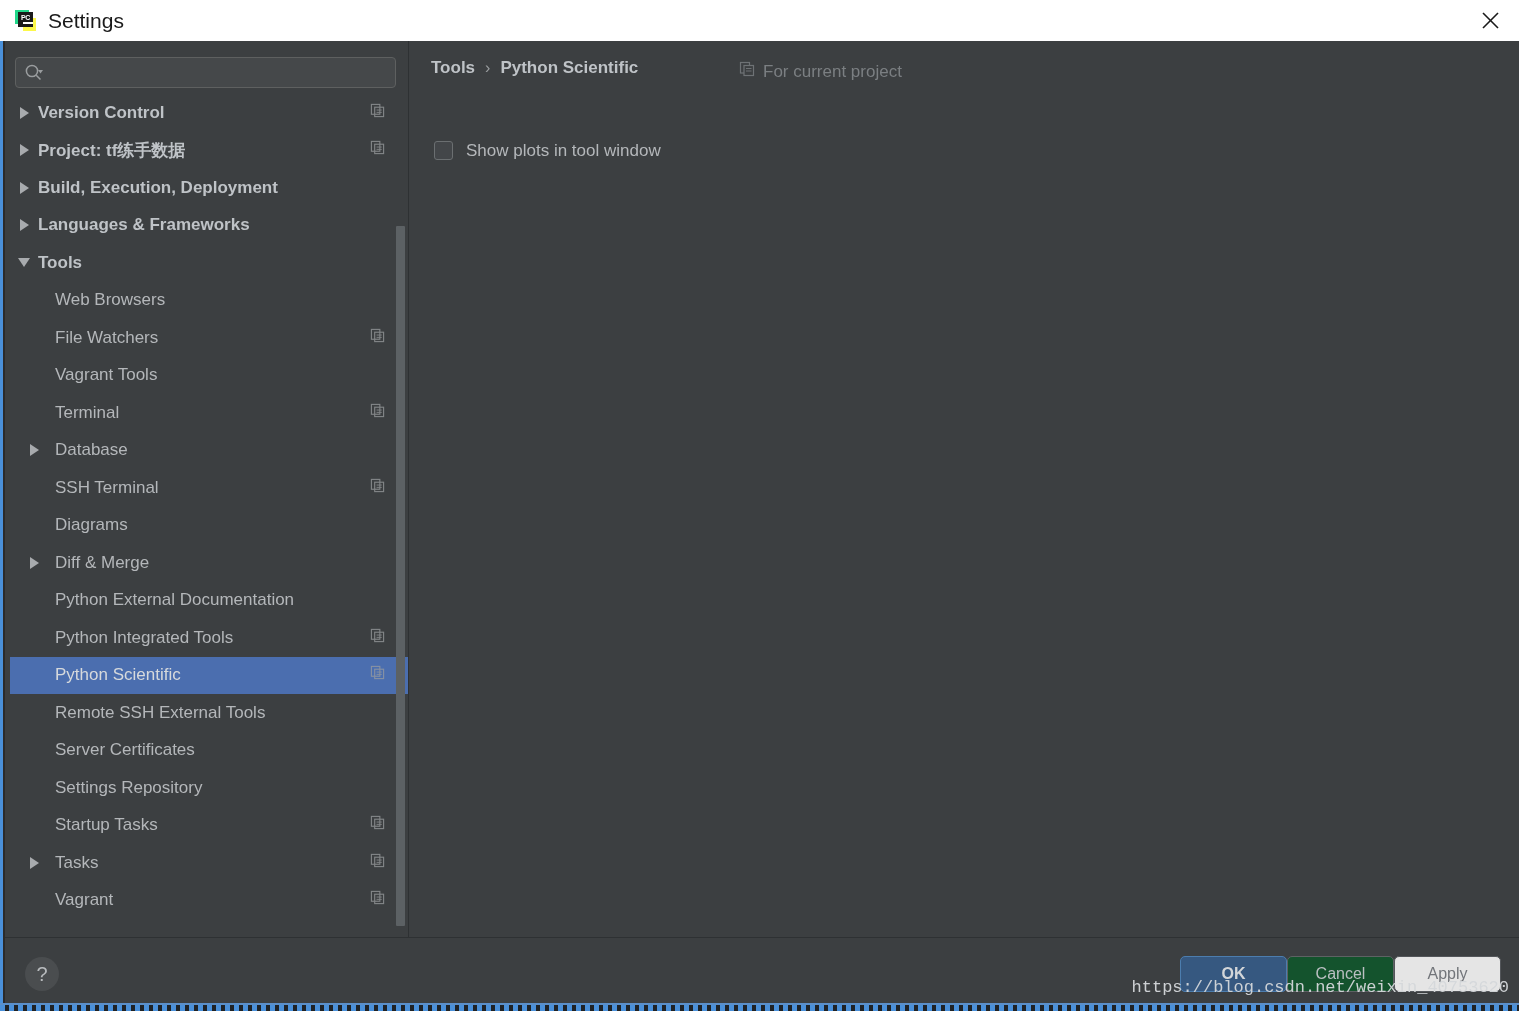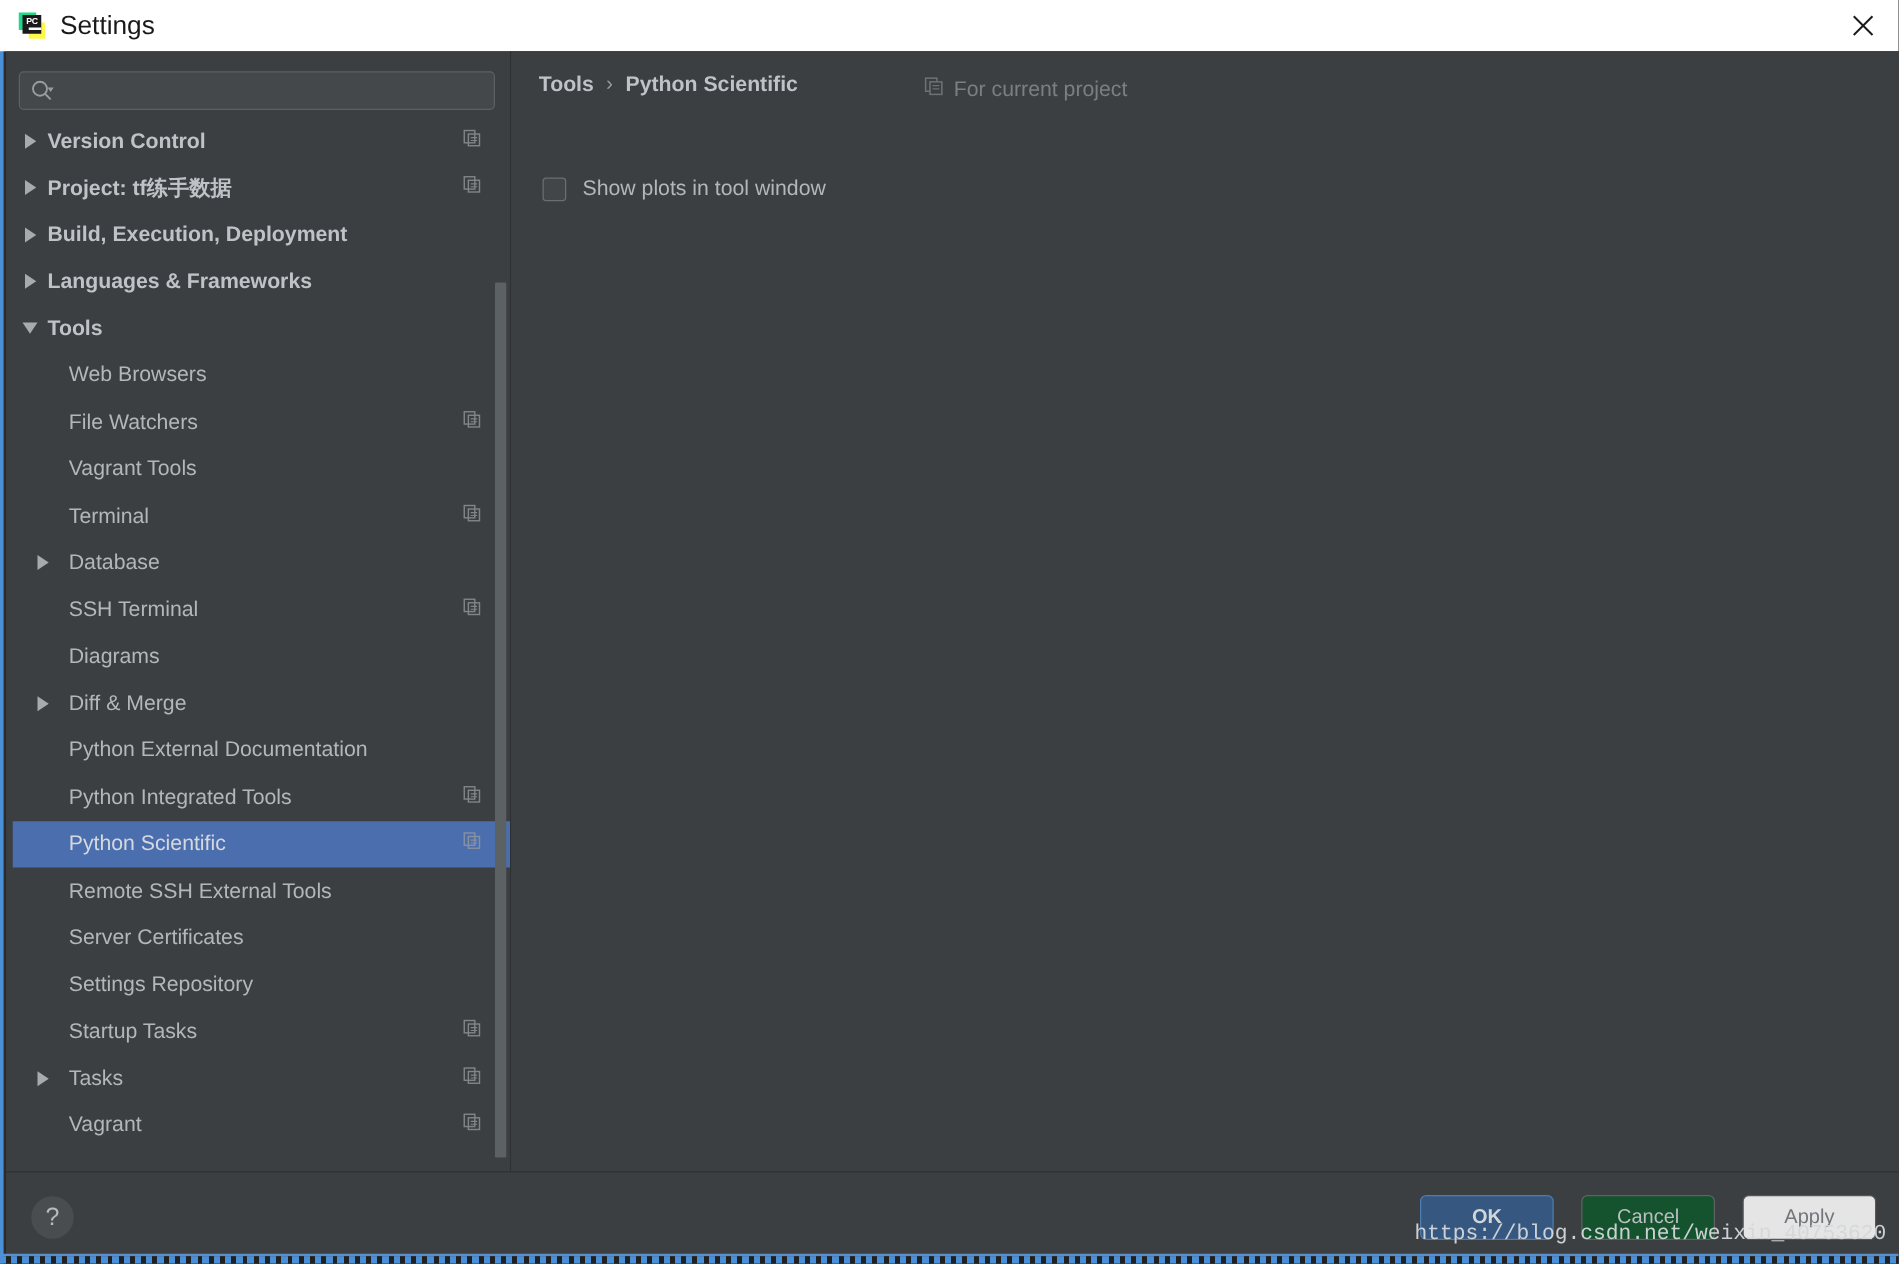--- a/index.html
+++ b/index.html
@@ -191,21 +191,21 @@
   }
   .project-scope {
     position: absolute; left: 330px; top: 20px;
     display: flex; align-items: center;
     color: #7b7f82; font-size: 17px;
   }
   .project-scope .scope-icon { margin-right: 8px; opacity: 0.8; }
 
   .checkbox-row {
     position: absolute; left: 25px; top: 100px;
-    display: flex; align-items: flex-end;
+    display: flex; align-items: flex-start;
     cursor: pointer;
   }
   .cbx {
     width: 19px; height: 19px;
     border: 1px solid #6b6f71;
     border-radius: 3px;
     background: #434649;
     flex: none;
   }
   .checkbox-row .cbx-label {
@@ -229,21 +229,21 @@
     background: #4a4d4f;
     color: #b8bbbe;
     display: flex; align-items: center; justify-content: center;
     font-size: 20px;
     cursor: pointer;
     border: none;
     font-family: "Liberation Sans", sans-serif;
   }
   .footer-buttons {
     position: absolute; right: 18px; top: 19px;
-    display: flex; align-items: center; gap: 22px;
+    display: flex; align-items: center; 
   }
   .btn {
     width: 107px; height: 36px;
     border-radius: 5px;
     font-size: 16px;
     font-family: "Liberation Sans", sans-serif;
     cursor: pointer;
     display: flex; align-items: center; justify-content: center;
   }
   .btn-ok {

